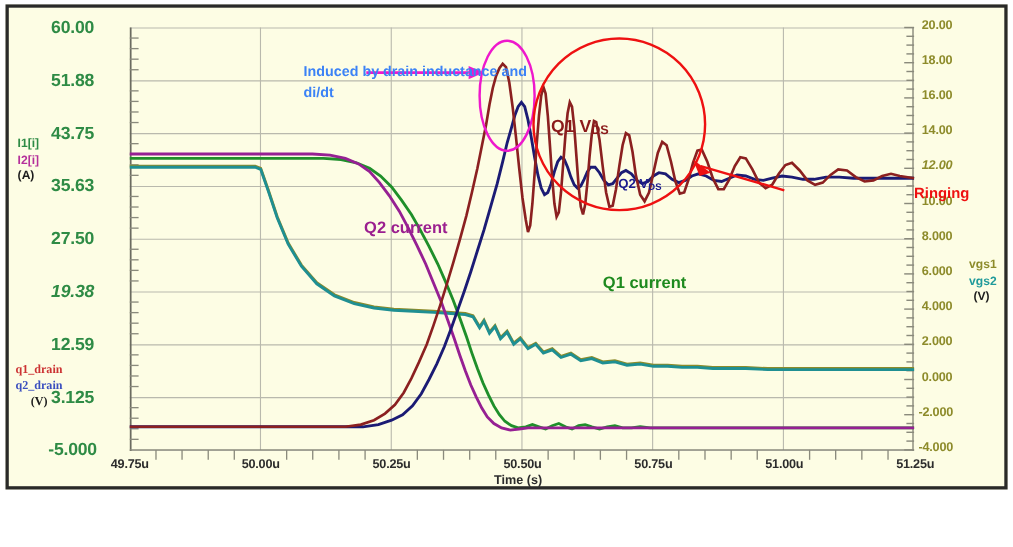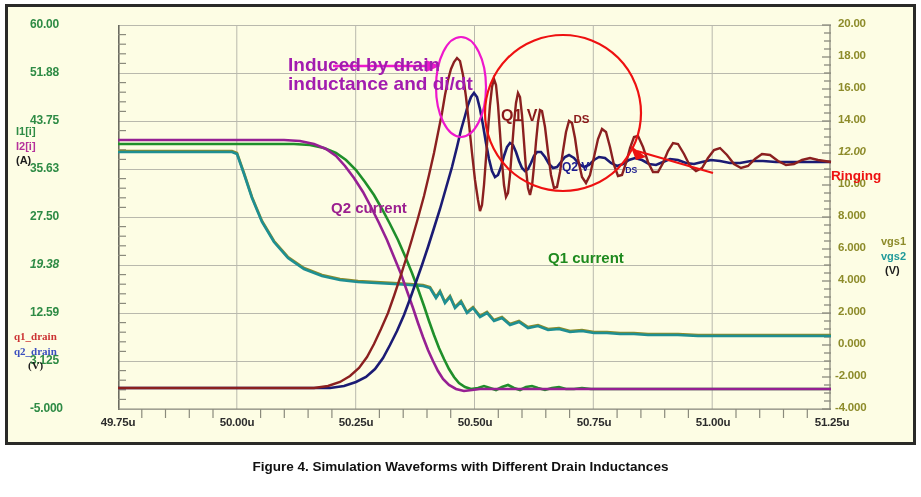--- a/index.html
+++ b/index.html
@@ -17,21 +17,21 @@
 
   
   #plot-canvas{
     position:absolute;left:110px;top:18px;width:713px;height:385px;
   }
 
   svg.layer{position:absolute;left:0;top:0;overflow:visible;}
 
   
   .ylab{
-    position:absolute;text-align:left;font-size:12px;font-weight:bold;
+    position:absolute;text-align:center;font-size:16px;font-weight:bold;
     color:#2e8b45;letter-spacing:-0.2px;white-space:nowrap;
   }
   .ylab-r{
     position:absolute;text-align:left;font-size:11.5px;font-weight:bold;
     color:#8d8b2a;letter-spacing:-0.2px;white-space:nowrap;
   }
   .xlab{
     position:absolute;text-align:center;font-size:11.5px;font-weight:bold;
     color:#2c2c2c;letter-spacing:-0.2px;white-space:nowrap;
   }
@@ -46,29 +46,29 @@
   .lg-magenta{color:#b5309b;}
   .lg-black{color:#1c1c1c;}
   .lg-red{color:#cc3333;}
   .lg-blue{color:#3b4fbf;}
   .lg-olive{color:#8d8b2a;margin-top:28px;}
   .lg-teal{color:#1f9a9a;}
 
   
   .annot{position:absolute;font-weight:bold;white-space:nowrap;}
   #annot-induced{
-    left:170px;top:30px;color:#a21caf;font-size:19px;line-height:19px;
+    left:158px;top:30px;color:#3b82f6;font-size:13px;line-height:19px;
     width:210px;white-space:normal;
   }
   #annot-q1vds{left:383px;top:82px;color:#8b1a1a;font-size:16px;}
   #annot-q2vds{left:444px;top:135px;color:#1b1b8f;font-size:12px;}
   #annot-q2cur{left:213px;top:174px;color:#9b1f8f;font-size:15px;}
   #annot-q1cur{left:430px;top:224px;color:#1e8a1e;font-size:15px;}
   #annot-ringing{left:713px;top:143px;color:#ee1111;font-size:13.5px;}
-  .sub{font-size:0.72em;vertical-align:-0.18em;margin-left:36px;}
+  .sub{font-size:0.72em;vertical-align:-0.18em;}
 
   
   #caption{
     position:absolute;left:0;top:459px;width:921px;text-align:center;
     font-size:13.5px;font-weight:bold;color:#111111;
   }
 </style>
 </head>
 <body>
 
@@ -118,20 +118,21 @@
       <div class="lg-black" style="padding-left:4px;">(V)</div>
     </div>
 
     <div class="xlab" style="left:72px;top:409px;width:76px;">49.75u</div>
     <div class="xlab" style="left:191px;top:409px;width:76px;">50.00u</div>
     <div class="xlab" style="left:310px;top:409px;width:76px;">50.25u</div>
     <div class="xlab" style="left:429px;top:409px;width:76px;">50.50u</div>
     <div class="xlab" style="left:548px;top:409px;width:76px;">50.75u</div>
     <div class="xlab" style="left:667px;top:409px;width:76px;">51.00u</div>
     <div class="xlab" style="left:786px;top:409px;width:76px;">51.25u</div>
+    <div id="xaxis-title" style="left:383px;top:424px;">Time (s)</div>
 
     <div id="plot-canvas">
 
       <svg class="layer" width="713" height="385">
         <rect x="0" y="0" width="713" height="385" fill="#fdfde4"></rect>
 
         <g stroke="#b9b9ad" stroke-width="1">
           <line x1="0" y1="0.5" x2="713" y2="0.5"></line>
           <line x1="0" y1="48.5" x2="713" y2="48.5"></line>
           <line x1="0" y1="96.5" x2="713" y2="96.5"></line>
@@ -360,15 +361,14 @@
       <div class="annot" id="annot-q2cur">Q2 current</div>
 
       <div class="annot" id="annot-q1cur">Q1 current</div>
 
       <div class="annot" id="annot-ringing">Ringing</div>
 
     </div>
 
   </div>
 
-  <div id="caption">Figure 4. Simulation Waveforms with Different Drain Inductances</div>
 
 </div>
 
 </body></html>

